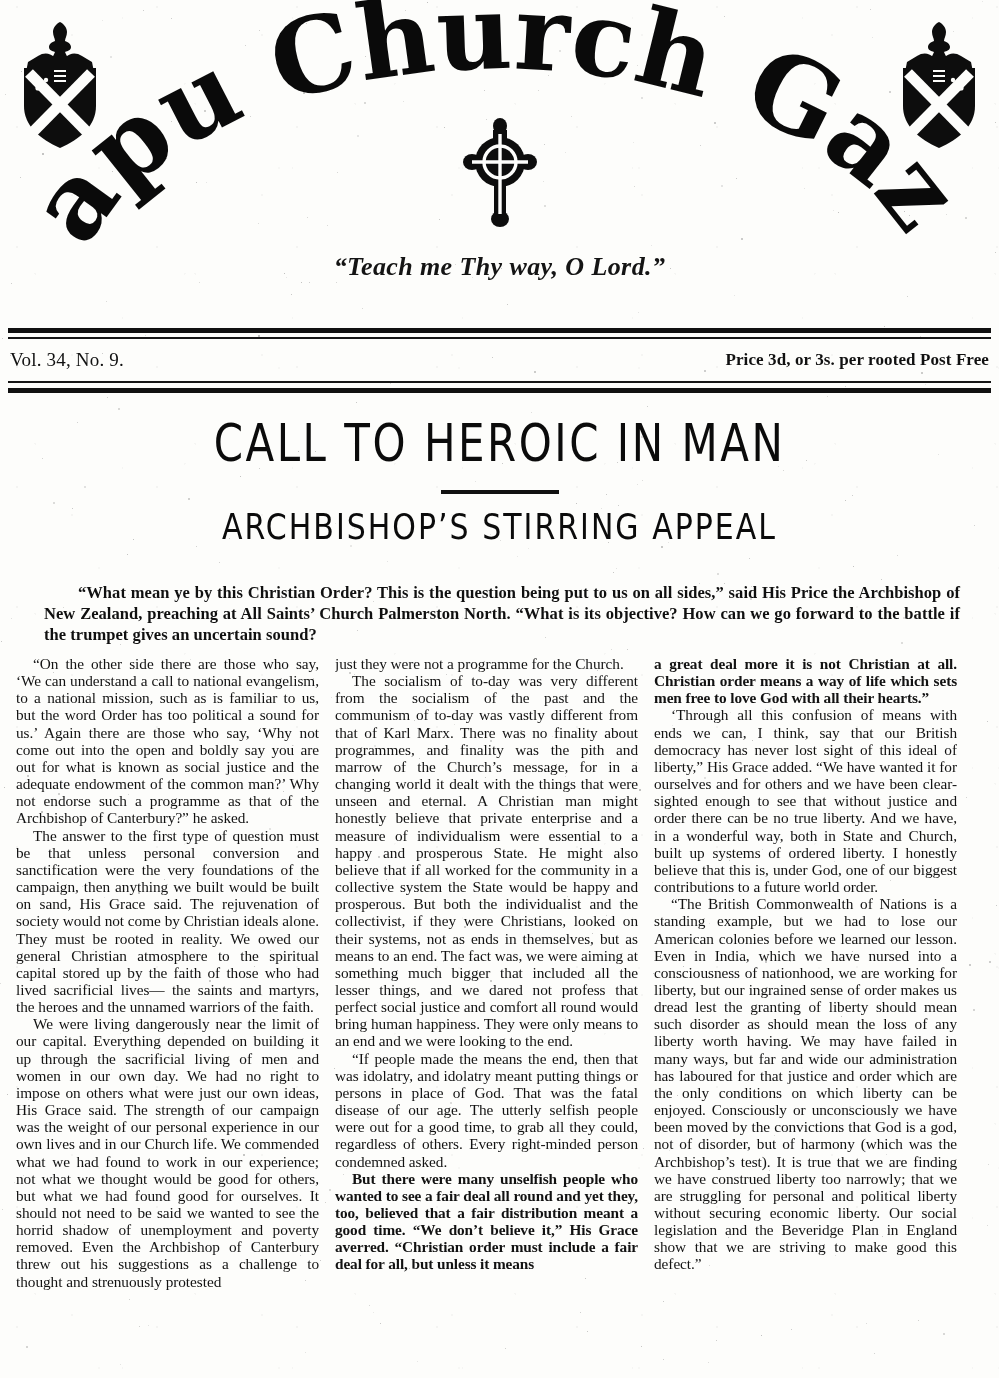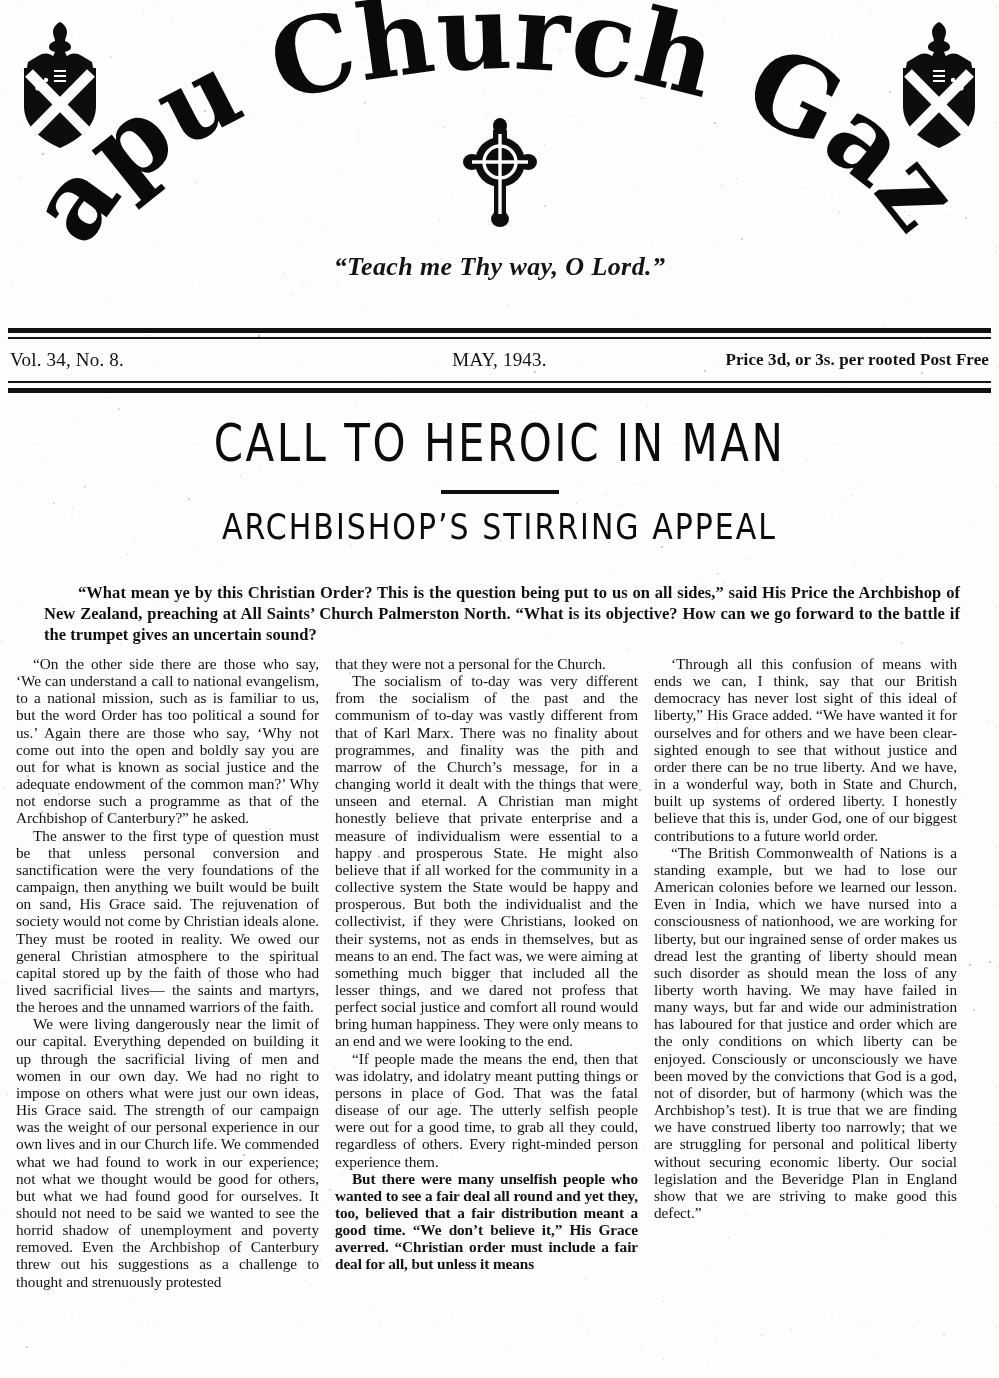--- a/index.html
+++ b/index.html
@@ -760,45 +760,45 @@
       </svg>
     </div>
 
     <div class="motto">“Teach me Thy way, O Lord.”</div>
   </div>
 
   <div class="rule-thick" style="top:328px;"></div>
   <div class="rule-thin" style="top:337px;"></div>
 
   <div class="issue-line">
-    <div class="issue-vol">Vol. 34, No. 8.</div>
-    <div class="issue-date">MAY, 1943.</div>
+    <div class="issue-vol">Vol. 34, No. 9.</div>
     <div class="issue-price">Price 3d, or 3s. per rooted Post Free</div>
   </div>
 
   <div class="rule-thin" style="top:381px;"></div>
   <div class="rule-thick" style="top:388px;"></div>
 
   <div class="headline">CALL TO HEROIC IN MAN</div>
   <div class="headline-rule"></div>
   <div class="subhead">ARCHBISHOP’S STIRRING APPEAL</div>
 
   <div class="standfirst">“What mean ye by this Christian Order?  This is the question being put to us on all sides,” said His Price the Archbishop of New Zealand, preaching at All Saints’ Church Palmerston North.  “What is its objective?  How can we go forward to the battle if the trumpet gives an uncertain sound?</div>
 
   <div class="columns" id="columns">
       <div class="col">
         <p class="">“On the other side there are those who say, ‘We can understand a call to national evangelism, to a national mission, such as is familiar to us, but the word Order has too political a sound for us.’  Again there are those who say, ‘Why not come out into the open and boldly say you are out for what is known as social justice and the adequate endowment of the common man?’  Why not endorse such a programme as that of the Archbishop of Canterbury?” he asked.</p>
         <p class="">The answer to the first type of question must be that unless personal conversion and sanctification were the very foundations of the campaign, then anything we built would be built on sand, His Grace said.  The rejuvenation of society would not come by Christian ideals alone.  They must be rooted in reality.  We owed our general Christian atmosphere to the spiritual capital stored up by the faith of those who had lived sacrificial lives— the saints and martyrs, the heroes and the unnamed warriors of the faith.</p>
         <p class="">We were living dangerously near the limit of our capital.  Everything depended on building it up through the sacrificial living of men and women in our own day.  We had no right to impose on others what were just our own ideas, His Grace said.  The strength of our campaign was the weight of our personal experience in our own lives and in our Church life.  We commended what we had found to work in our experience; not what we thought would be good for others, but what we had found good for ourselves.  It should not need to be said we wanted to see the horrid shadow of unemployment and poverty removed.  Even the Archbishop of Canterbury threw out his suggestions as a challenge to thought and strenuously protested</p>
       </div>
       <div class="col">
-        <p class="cont">that they were not a personal for the Church.</p>
+        <p class="cont">just they were not a programme for the Church.</p>
         <p class="">The socialism of to-day was very different from the socialism of the past and the communism of to-day was vastly different from that of Karl Marx.  There was no finality about programmes, and finality was the pith and marrow of the Church’s message, for in a changing world it dealt with the things that were unseen and eternal.  A Christian man might honestly believe that private enterprise and a measure of individualism were essential to a happy and prosperous State.  He might also believe that if all worked for the community in a collective system the State would be happy and prosperous.  But both the individualist and the collectivist, if they were Christians, looked on their systems, not as ends in themselves, but as means to an end.  The fact was, we were aiming at something much bigger that included all the lesser things, and we dared not profess that perfect social justice and comfort all round would bring human happiness.  They were only means to an end and we were looking to the end.</p>
-        <p class="">“If people made the means the end, then that was idolatry, and idolatry meant putting things or persons in place of God.  That was the fatal disease of our age.  The utterly selfish people were out for a good time, to grab all they could, regardless of others.  Every right-minded person experience them.</p>
+        <p class="">“If people made the means the end, then that was idolatry, and idolatry meant putting things or persons in place of God.  That was the fatal disease of our age.  The utterly selfish people were out for a good time, to grab all they could, regardless of others.  Every right-minded person condemned asked.</p>
         <p class="bold">But there were many unselfish people who wanted to see a fair deal all round and yet they, too, believed that a fair distribution meant a good time.  “We don’t believe it,” His Grace averred.  “Christian order must include a fair deal for all, but unless it means</p>
       </div>
       <div class="col">
+        <p class="cont bold">a great deal more it is not Christian at all.  Christian order means a way of life which sets men free to love God with all their hearts.”</p>
         <p class="">‘Through all this confusion of means with ends we can, I think, say that our British democracy has never lost sight of this ideal of liberty,” His Grace added.  “We have wanted it for ourselves and for others and we have been clear-sighted enough to see that without justice and order there can be no true liberty.  And we have, in a wonderful way, both in State and Church, built up systems of ordered liberty.  I honestly believe that this is, under God, one of our biggest contributions to a future world order.</p>
         <p class="">“The British Commonwealth of Nations is a standing example, but we had to lose our American colonies before we learned our lesson.  Even in India, which we have nursed into a consciousness of nationhood, we are working for liberty, but our ingrained sense of order makes us dread lest the granting of liberty should mean such disorder as should mean the loss of any liberty worth having.  We may have failed in many ways, but far and wide our administration has laboured for that justice and order which are the only conditions on which liberty can be enjoyed.  Consciously or unconsciously we have been moved by the convictions that God is a god, not of disorder, but of harmony (which was the Archbishop’s test).  It is true that we are finding we have construed liberty too narrowly; that we are struggling for personal and political liberty without securing economic liberty.  Our social legislation and the Beveridge Plan in England show that we are striving to make good this defect.”</p>
       </div>
     </div>
 
 </div>
 
 </body></html>

